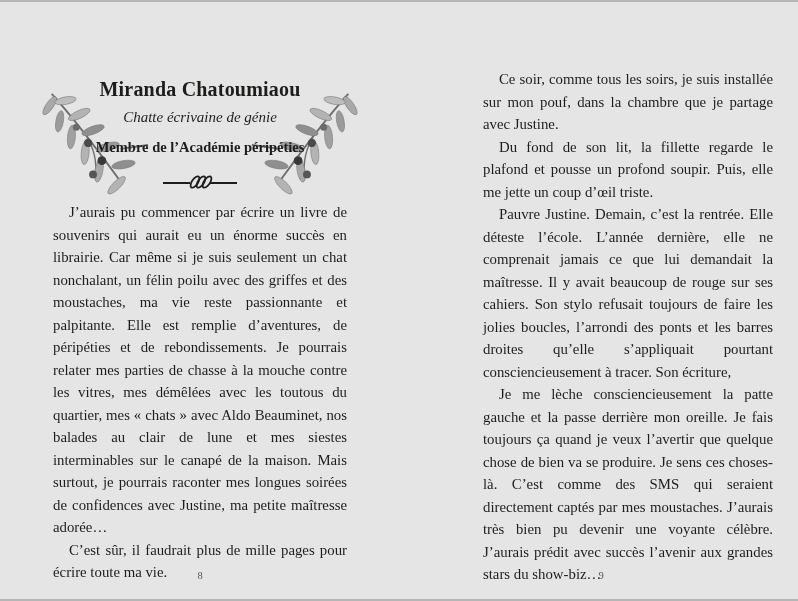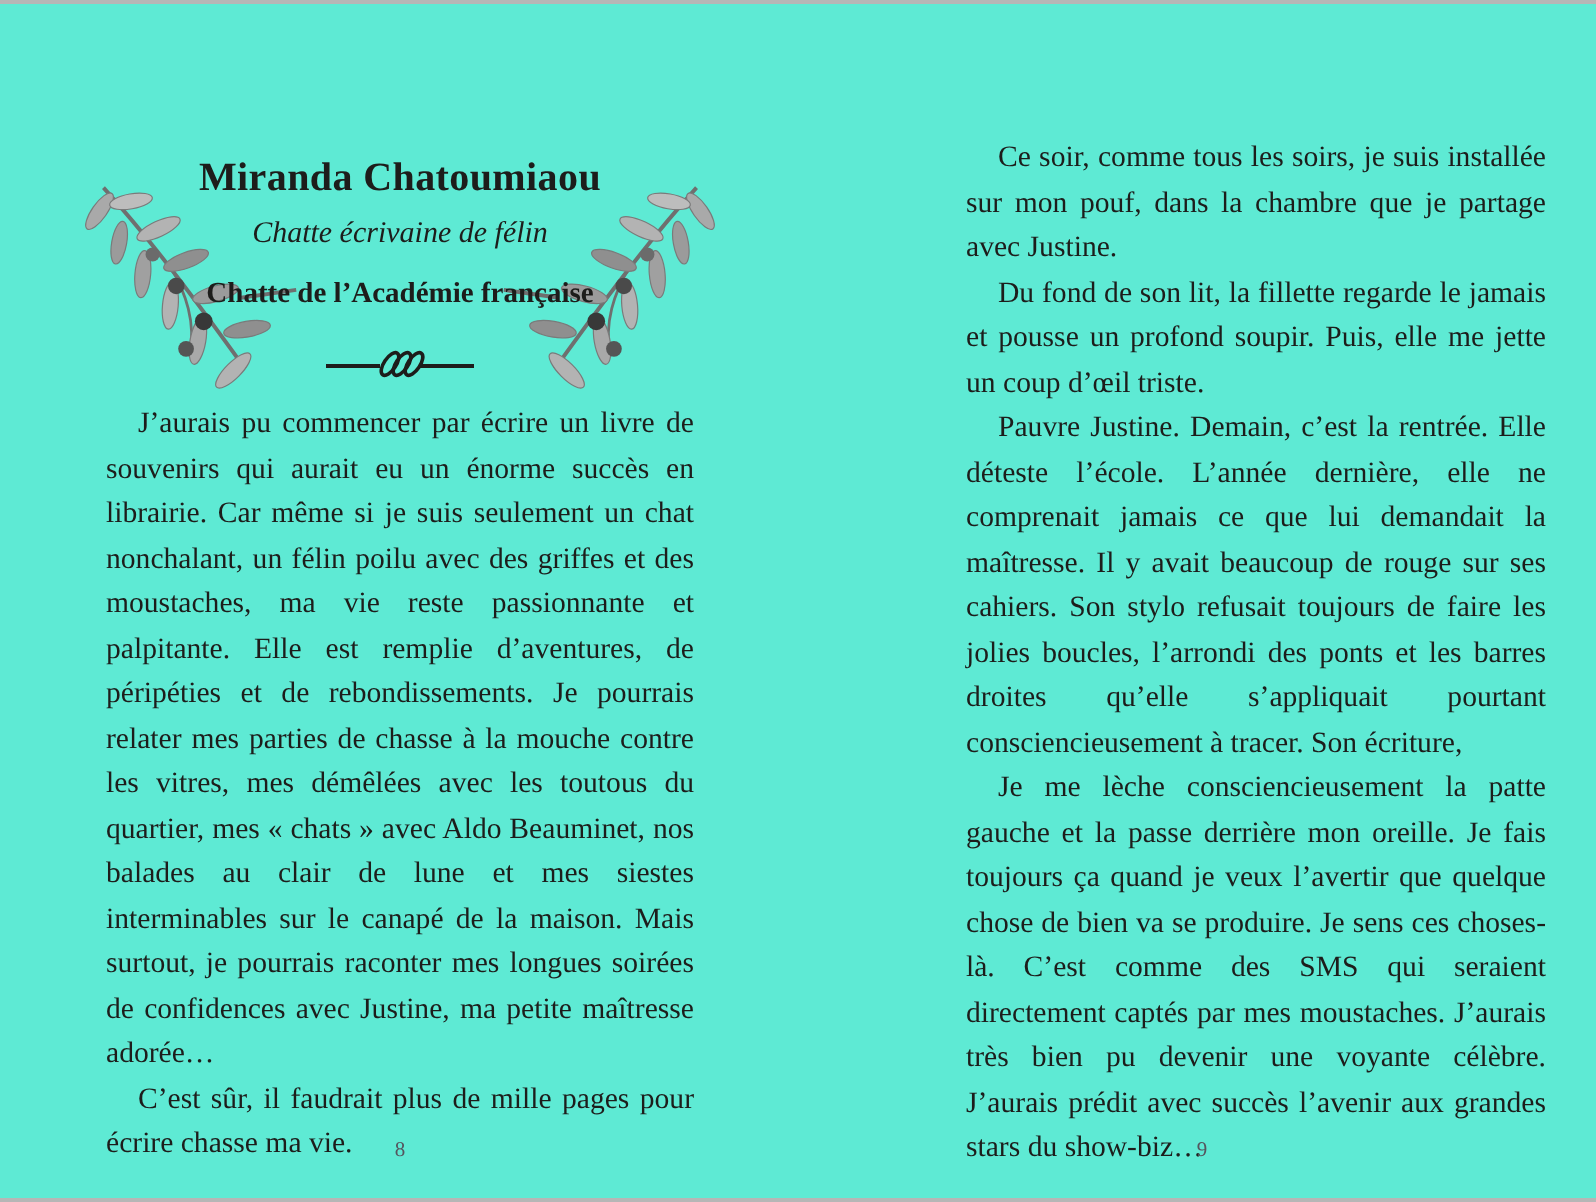--- a/index.html
+++ b/index.html
@@ -9,21 +9,21 @@
     font-family: "Liberation Serif", serif;
     color: #1d1d1b;
     overflow: hidden;
   }
   .book {
     position: relative;
     width: 798px; height: 601px;
     box-sizing: border-box;
     border-top: 2px solid #b6b6b6;
     border-bottom: 2px solid #b6b6b6;
-    background: #5eead4;
+    background: #e5e5e5;
   }
 
   
   .header {
     position: absolute;
     left: 36px; top: 0;
     width: 328px; height: 205px;
   }
   .title {
     position: absolute; top: 76px; left: 0; width: 100%;
@@ -120,46 +120,46 @@
           <ellipse cx="82" cy="99" rx="12" ry="4" fill="#b3b3b3" transform="rotate(-45 82 99)"></ellipse>
         </g>
         <circle cx="41" cy="40" r="3.6" fill="#6b6b6b"></circle>
         <circle cx="53" cy="56" r="4.2" fill="#4a4a4a"></circle>
         <circle cx="67" cy="74" r="4.5" fill="#383838"></circle>
         <circle cx="58" cy="88" r="4" fill="#555555"></circle>
         <path d="M86 62 L114 58" stroke="#6f6f6f" stroke-width="2" fill="none"></path>
       </svg>
 
       <div class="title">Miranda Chatoumiaou</div>
-      <div class="subtitle">Chatte écrivaine de félin</div>
-      <div class="affiliation">Chatte de l’Académie française</div>
+      <div class="subtitle">Chatte écrivaine de génie</div>
+      <div class="affiliation">Membre de l’Académie péripéties</div>
 
       <div class="divider">
         <svg width="78" height="18" viewBox="0 0 78 18">
           <path d="M2 10 H29" stroke="#1d1d1b" stroke-width="2" fill="none"></path>
           <path d="M49 10 H76" stroke="#1d1d1b" stroke-width="2" fill="none"></path>
           <ellipse cx="34" cy="9" rx="3" ry="6.5" fill="none" stroke="#1d1d1b" stroke-width="1.8" transform="rotate(34 34 9)"></ellipse>
           <ellipse cx="40" cy="9" rx="3" ry="6.5" fill="none" stroke="#1d1d1b" stroke-width="1.8" transform="rotate(34 40 9)"></ellipse>
           <ellipse cx="46" cy="9" rx="3" ry="6.5" fill="none" stroke="#1d1d1b" stroke-width="1.8" transform="rotate(34 46 9)"></ellipse>
         </svg>
       </div>
     </div>
 
     <div class="page-body body-left">
       <p>J’aurais pu commencer par écrire un livre de souvenirs qui aurait eu un énorme succès en librairie. Car même si je suis seulement un chat nonchalant, un félin poilu avec des griffes et des moustaches, ma vie reste passionnante et palpitante. Elle est remplie d’aventures, de péripéties et de rebondissements. Je pourrais relater mes parties de chasse à la mouche contre les vitres, mes démêlées avec les toutous du quartier, mes « chats » avec Aldo Beauminet, nos balades au clair de lune et mes siestes interminables sur le canapé de la maison. Mais surtout, je pourrais raconter mes longues soirées de confidences avec Justine, ma petite maîtresse adorée…</p>
-      <p>C’est sûr, il faudrait plus de mille pages pour écrire chasse ma vie.</p>
+      <p>C’est sûr, il faudrait plus de mille pages pour écrire toute ma vie.</p>
     </div>
 
     <div class="folio folio-left">8</div>
   </div>
 
   <div>
     <div class="page-body body-right">
       <p>Ce soir, comme tous les soirs, je suis installée sur mon pouf, dans la chambre que je partage avec Justine.</p>
-      <p>Du fond de son lit, la fillette regarde le jamais et pousse un profond soupir. Puis, elle me jette un coup d’œil triste.</p>
+      <p>Du fond de son lit, la fillette regarde le plafond et pousse un profond soupir. Puis, elle me jette un coup d’œil triste.</p>
       <p>Pauvre Justine. Demain, c’est la rentrée. Elle déteste l’école. L’année dernière, elle ne comprenait jamais ce que lui demandait la maîtresse. Il y avait beaucoup de rouge sur ses cahiers. Son stylo refusait toujours de faire les jolies boucles, l’arrondi des ponts et les barres droites qu’elle s’appliquait pourtant consciencieusement à tracer. Son écriture,</p>
       <p>Je me lèche consciencieusement la patte gauche et la passe derrière mon oreille. Je fais toujours ça quand je veux l’avertir que quelque chose de bien va se produire. Je sens ces choses-là. C’est comme des SMS qui seraient directement captés par mes moustaches. J’aurais très bien pu devenir une voyante célèbre. J’aurais prédit avec succès l’avenir aux grandes stars du show-biz…</p>
     </div>
 
     <div class="folio folio-right">9</div>
   </div>
 
 </div>
 
 </body></html>

